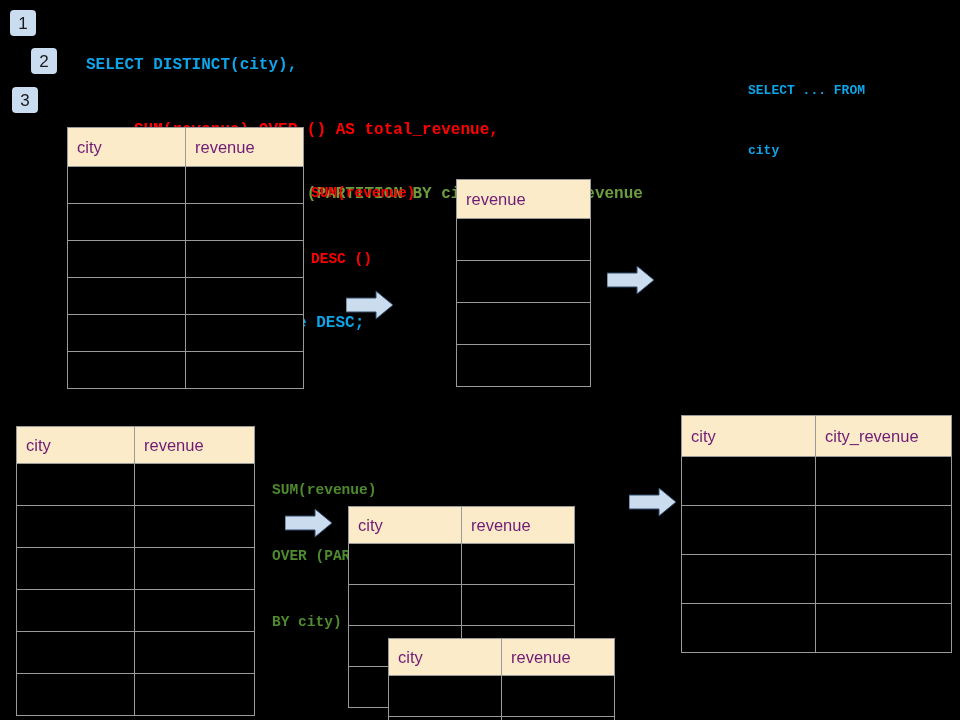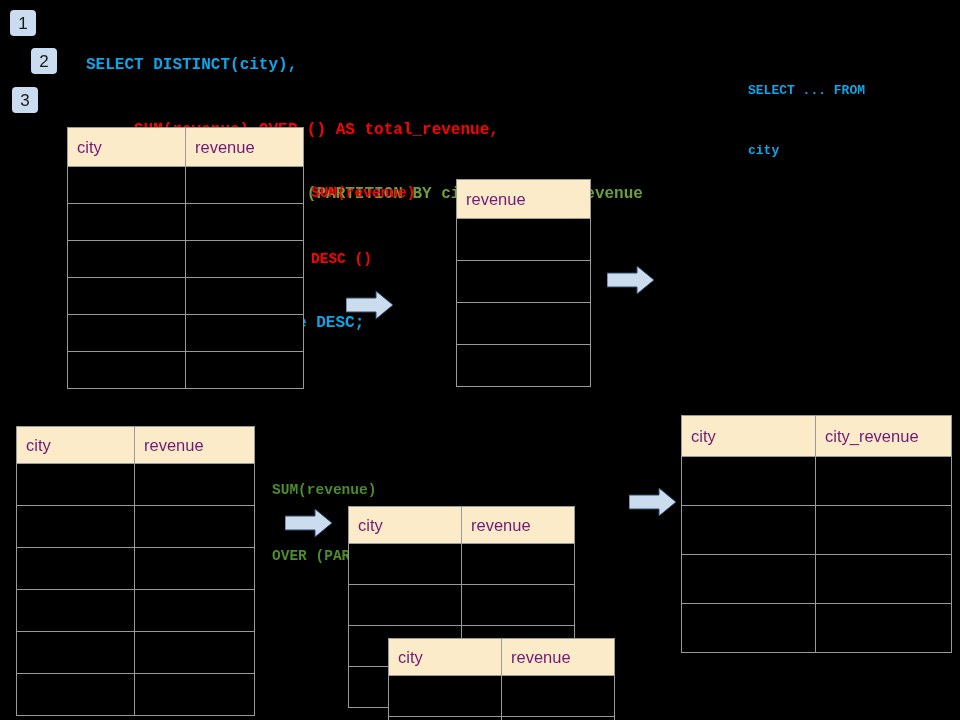--- a/index.html
+++ b/index.html
@@ -116,20 +116,21 @@
   </div>
 
   <div class="anno anno-red" style="left:311px; top:138px;">
     <div>SUM(revenue)</div>
     <div>DESC ()</div>
   </div>
 
   <div class="anno anno-green" style="left:272px; top:435px;">
     <div>SUM(revenue)</div>
     <div>OVER (PARTITION</div>
+    <div>BY city)</div>
   </div>
 
   <table class="tbl" style="left:67px; top:127px; width:236px;">
     <colgroup>
         <col style="width:118px">
         <col style="width:118px">
       </colgroup>
     <thead>
       <tr>
         <th style="height:38px;">city</th>

